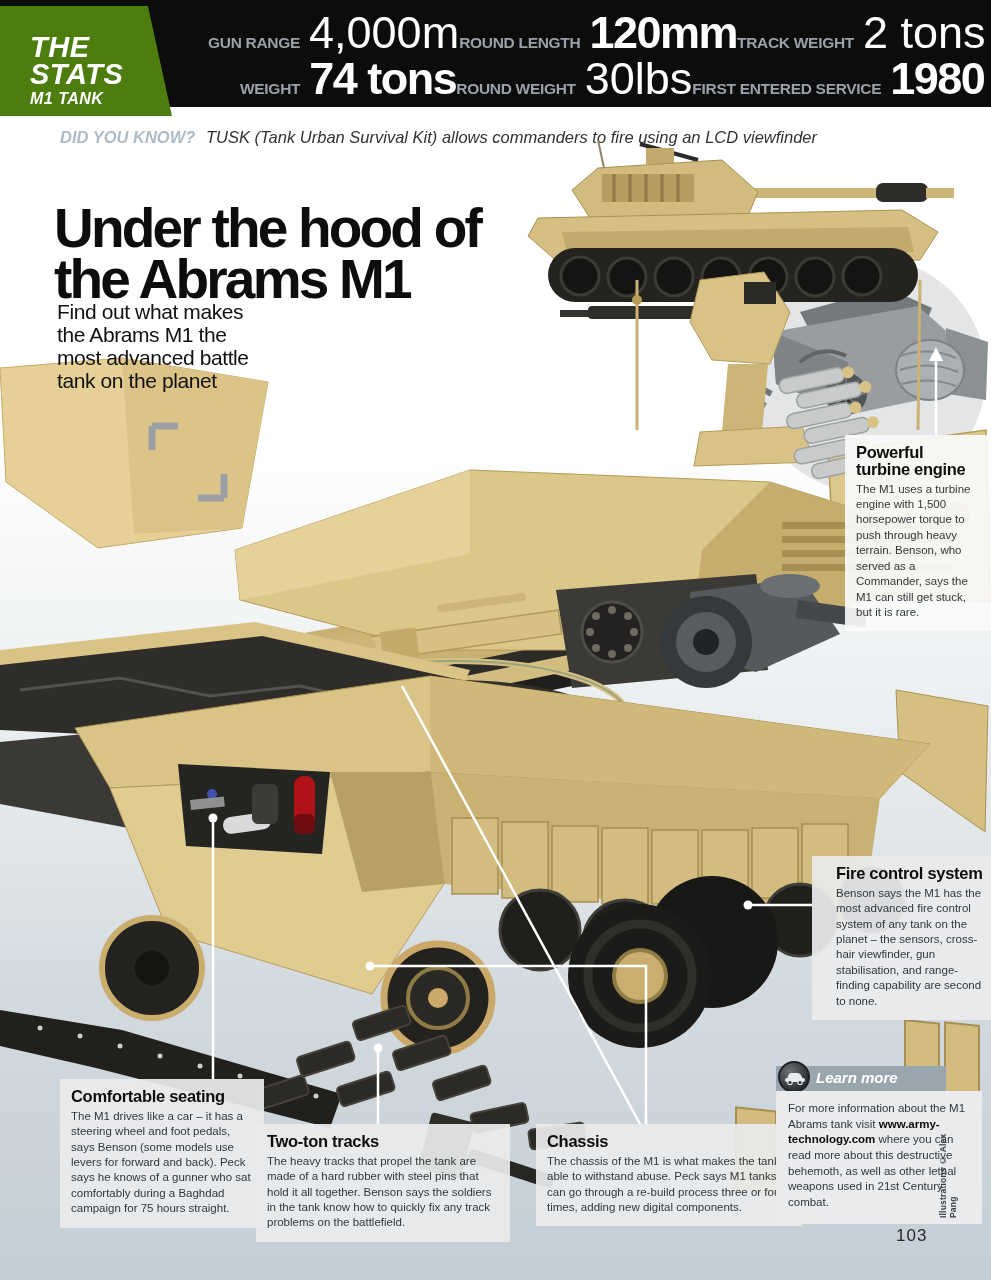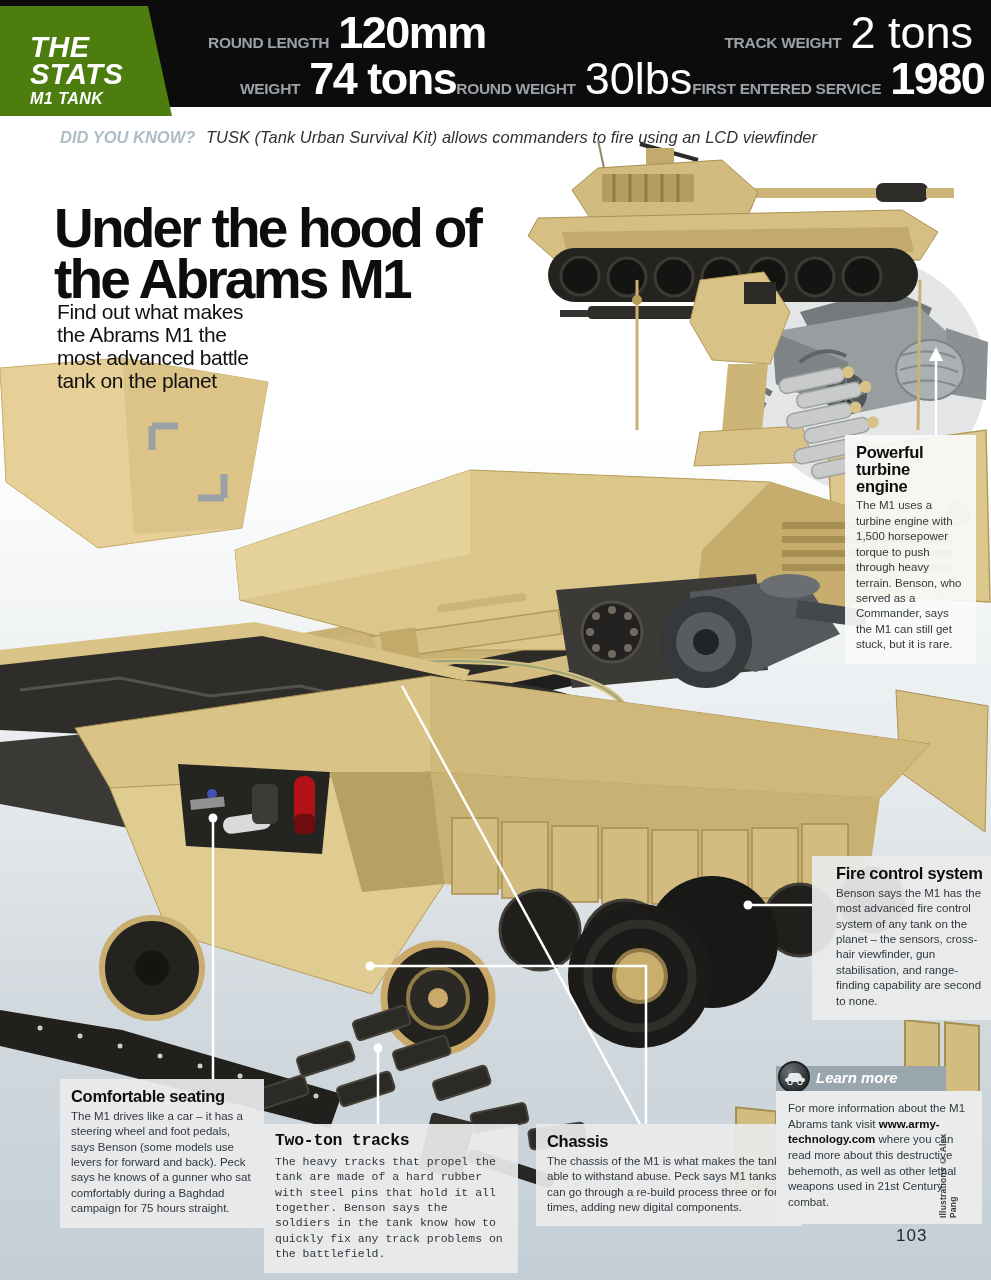--- a/index.html
+++ b/index.html
@@ -34,24 +34,24 @@
   .title{position:absolute;left:54px;top:166px;color:#0d0d0d;font-weight:bold;
          font-size:55px;line-height:0.93;letter-spacing:-2.8px;}
   .standfirst{position:absolute;left:57px;top:300px;color:#111;font-weight:normal;
          font-size:21px;line-height:1.1;letter-spacing:-0.4px;}
   
   .art{position:absolute;left:0;top:130px;width:991px;height:1150px;}
   
   .callout{position:absolute;background:rgba(233,235,236,0.93);padding:9px 11px 11px 11px;box-sizing:border-box;}
   .callout h3{margin:0 0 4px 0;font-size:16.5px;line-height:1.02;letter-spacing:-0.3px;color:#0d0d0d;}
   .callout p{margin:0;font-size:11.5px;line-height:1.34;color:#33373a;}
-  .co-engine{left:845px;top:435px;width:131px;background:rgba(250,250,250,0.92);}
+  .co-engine{left:845px;top:435px;width:146px;background:rgba(250,250,250,0.92);}
   .co-fire{left:812px;top:856px;width:187px;padding-left:24px;}
   .co-seating{left:60px;top:1079px;width:204px;}
-  .co-tracks{left:264px;top:1124px;width:254px;font-family:Liberation Mono, monospace;}
+  .co-tracks{left:256px;top:1124px;width:254px;}
   .co-chassis{left:536px;top:1124px;width:266px;}
   
   .learn-header{position:absolute;left:776px;top:1066px;width:170px;height:25px;background:#9aa6ae;}
   .learn-header .lm-text{position:absolute;left:40px;top:3px;color:#fff;font-style:italic;font-weight:bold;font-size:15px;}
   .lm-icon{position:absolute;left:2px;top:-5px;width:32px;height:32px;border-radius:50%;
            background:radial-gradient(circle at 35% 30%,#6b7175,#2c3134 70%);border:2px solid #1d2123;box-sizing:border-box;}
   .lm-icon svg{position:absolute;left:4px;top:8px;}
   .learn-body{position:absolute;left:776px;top:1091px;width:206px;background:#e9ebec;padding:10px 12px 14px 12px;box-sizing:border-box;}
   .learn-body p{margin:0;font-size:11.5px;line-height:1.36;color:#33373a;}
   .learn-url{font-weight:bold;color:#0d0d0d;}
@@ -59,20 +59,24 @@
   .credit{position:absolute;left:938px;top:1118px;height:100px;
           writing-mode:vertical-rl;transform:rotate(180deg);
           font-size:8.5px;font-weight:bold;color:#3a3d40;letter-spacing:0.2px;}
   .pagenum{position:absolute;left:896px;top:1226px;font-size:17px;color:#26292c;letter-spacing:1px;}
 </style>
 </head>
 <body>
 
 <header class="statsbar">
   <div class="stats-row stats-row1">
+    <div class="stat">
+      <span class="stat-label">GUN RANGE</span>
+      <span class="stat-value light">4,000m</span>
+    </div>
     <div class="stat">
       <span class="stat-label">ROUND LENGTH</span>
       <span class="stat-value bold">120mm</span>
     </div>
     <div class="stat">
       <span class="stat-label">TRACK WEIGHT</span>
       <span class="stat-value light">2 tons</span>
     </div>
   </div>
   <div class="stats-row stats-row2">

